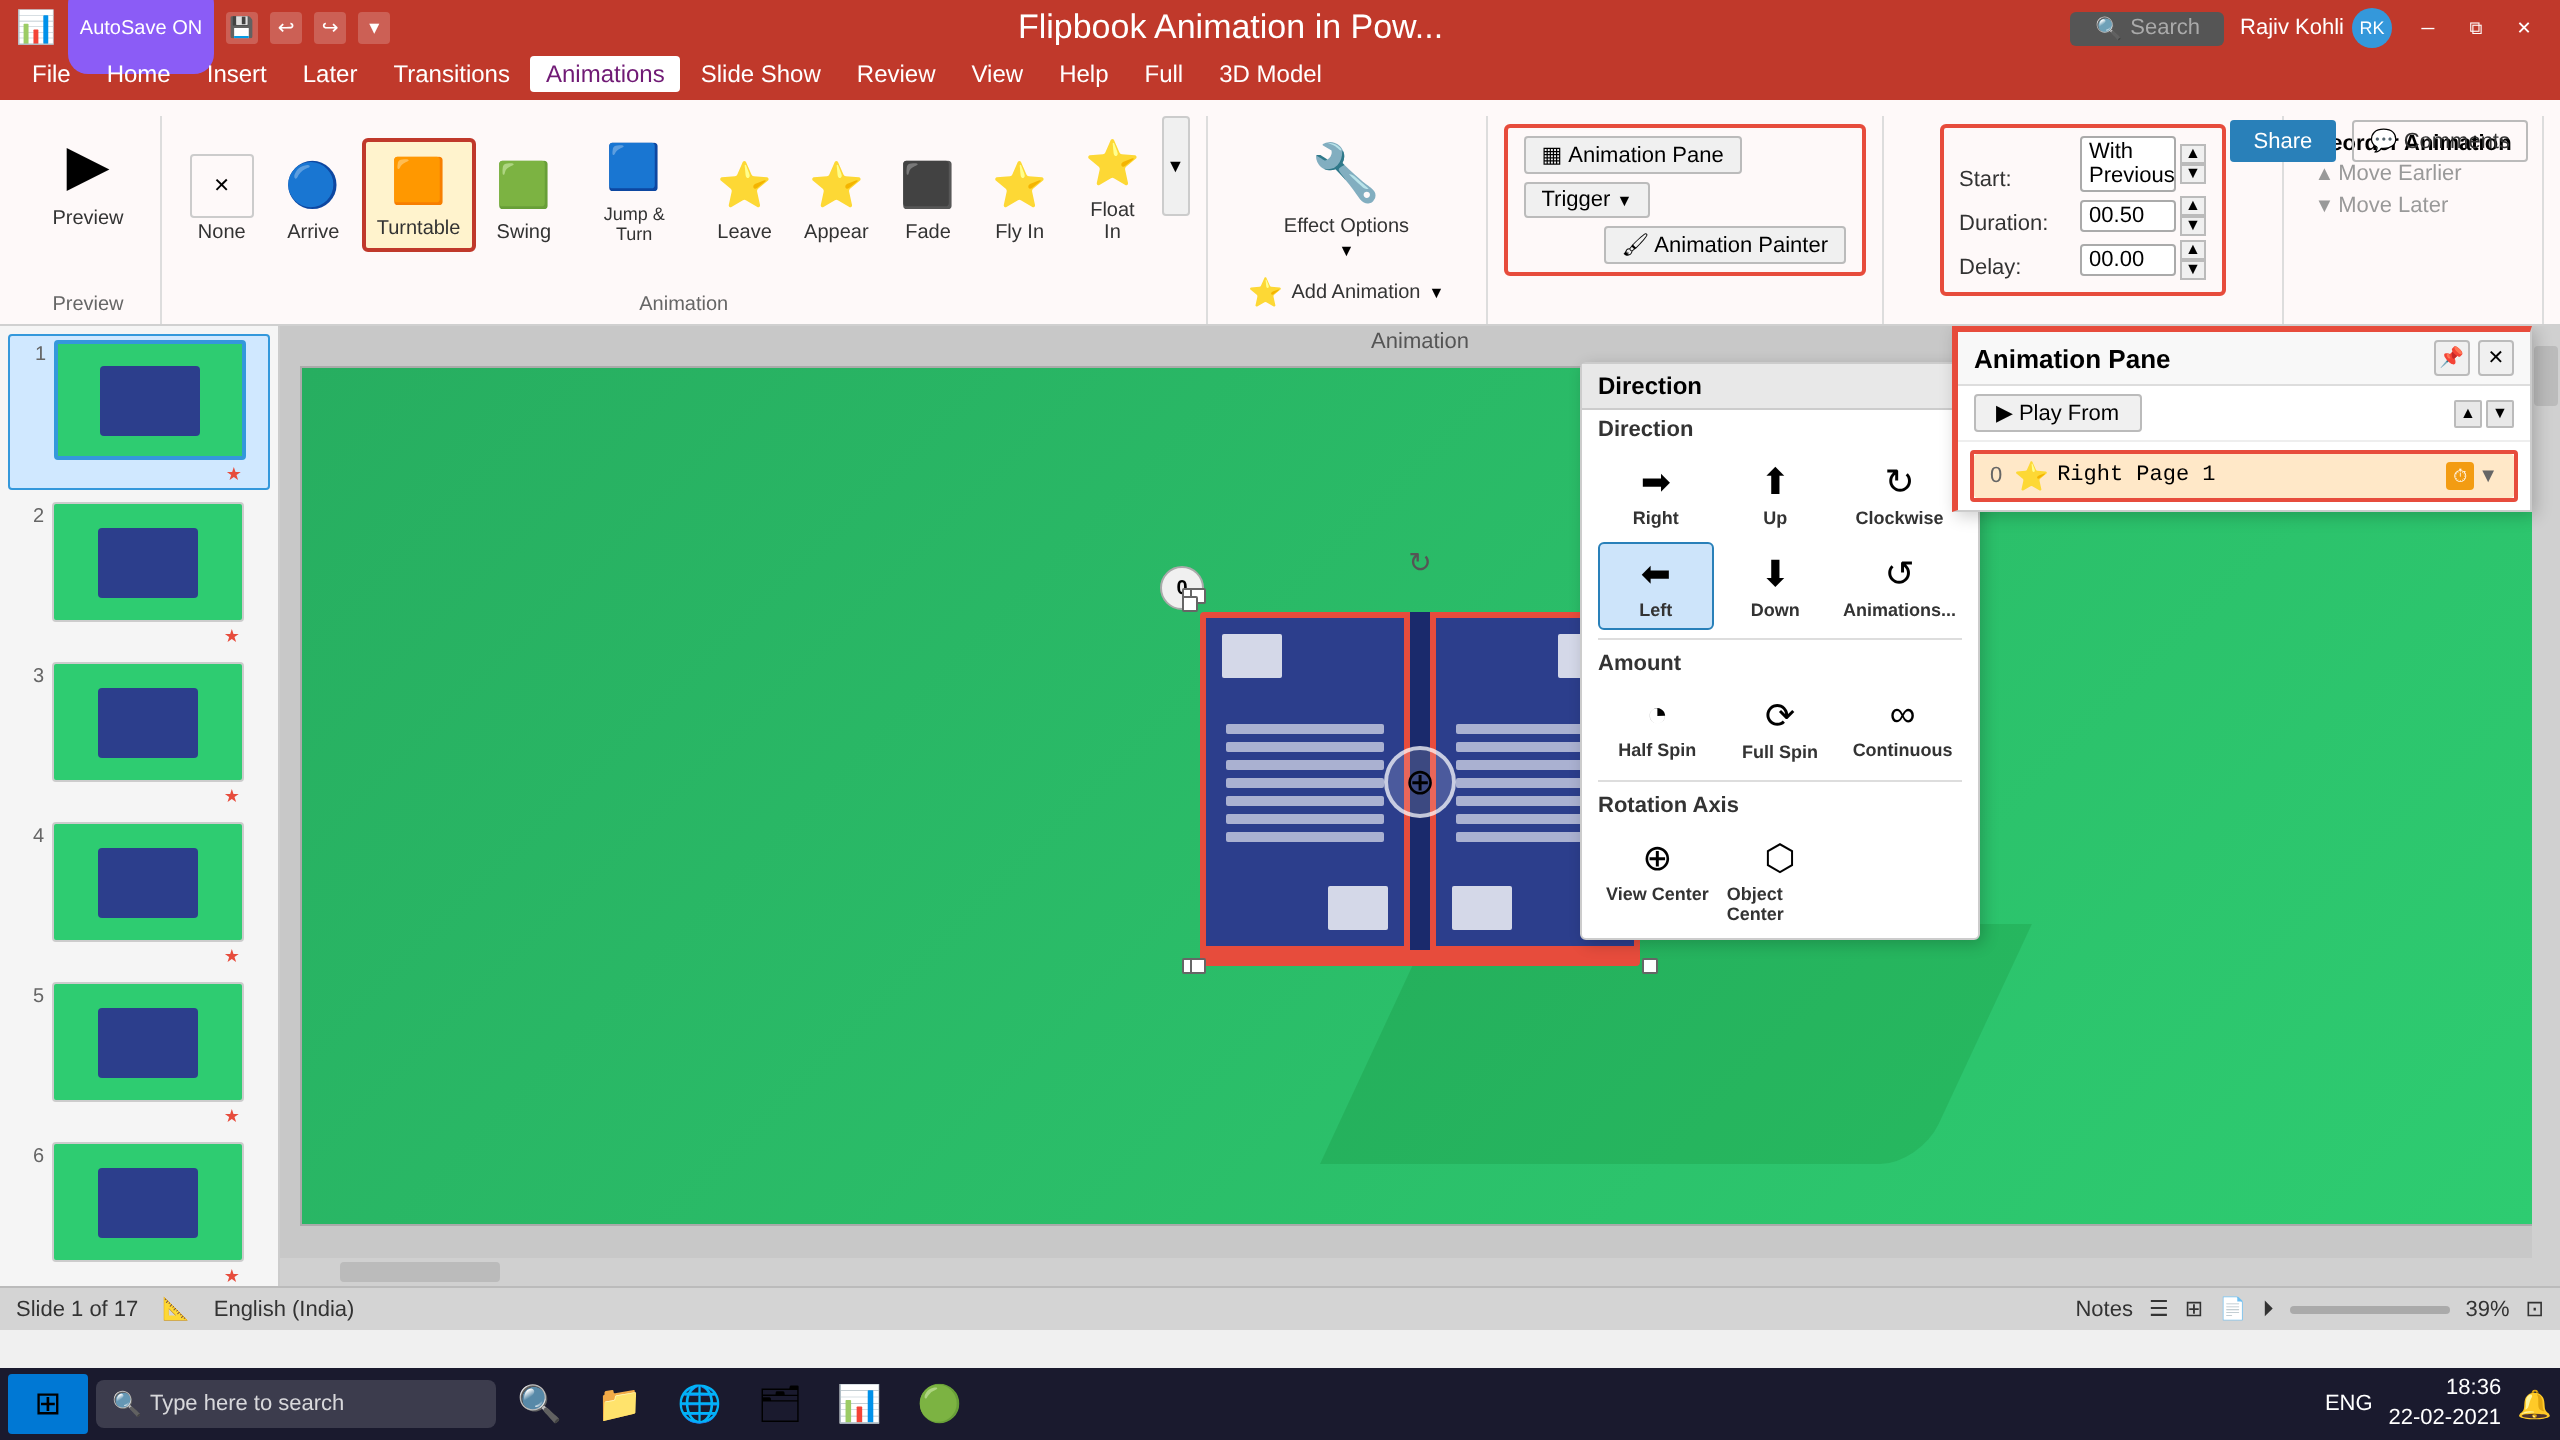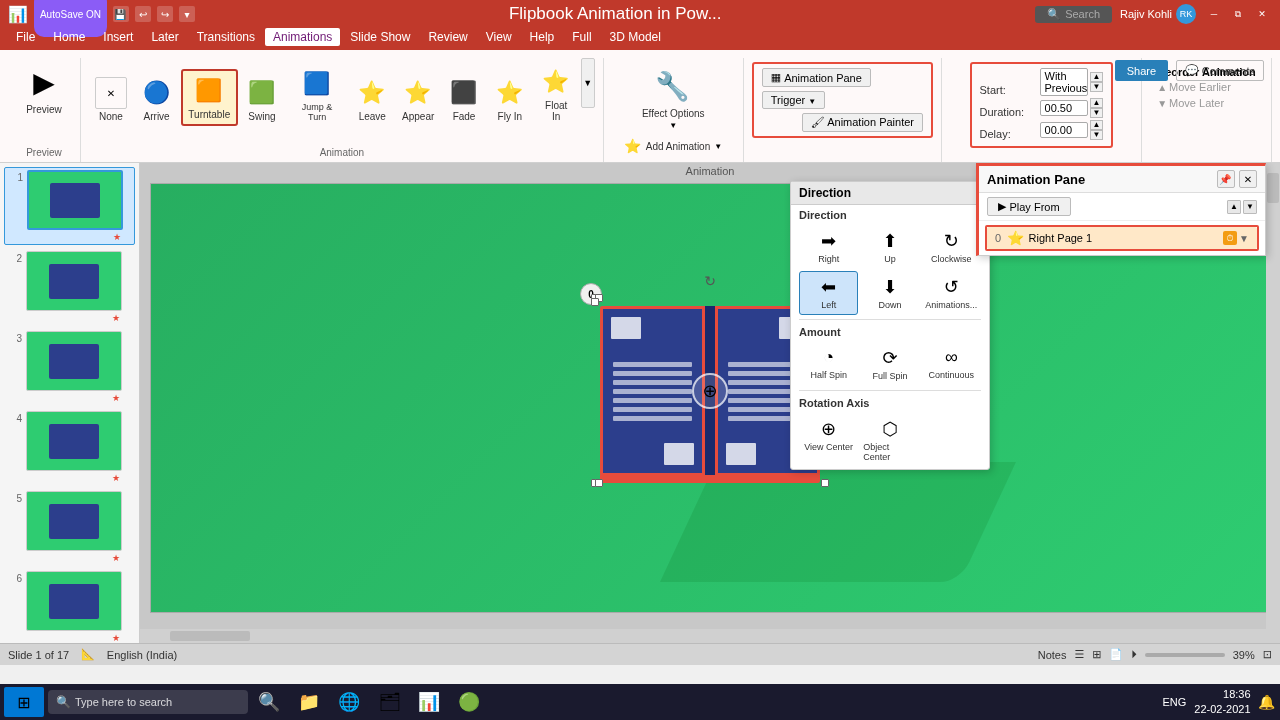--- a/index.html
+++ b/index.html
@@ -333,21 +333,21 @@
       flex-direction: column;
       align-items: center;
       padding: 4px 2px;
       border-radius: 3px;
       cursor: pointer;
       font-size: 10px;
       border: 1px solid transparent;
     }
     .dir-btn.selected { background: #d4e8fa; border-color: #2980b9; }
     .dir-icon { font-size: 18px; margin-bottom: 2px; }
-    .dir-label { font-size: 9px; color: #333; }
+    .dir-label { font-size: 9px; color: #333; font-weight: bold; }
     .dir-divider { height: 1px; background: #ddd; margin: 2px 8px; }
 
     
     .canvas-scrollbar-h {
       position: absolute;
       bottom: 0;
       left: 0;
       right: 0;
       height: 14px;
       background: #d0d0d0;
@@ -415,21 +415,21 @@
       align-items: center;
       padding: 3px 8px;
       background: #ffe8c8;
       border: 1px solid #f0a060;
       margin: 4px 6px;
       border-radius: 2px;
       cursor: pointer;
     }
     .ap-item-num { font-size: 11px; margin-right: 6px; color: #666; }
     .ap-item-icon { font-size: 14px; margin-right: 4px; color: #e67e22; }
-    .ap-item-label { font-size: 11px; font-weight: 500; flex: 1; }
+    .ap-item-label { font-size: 11px; font-weight: 500; flex: 1; font-family: Liberation Mono, monospace; }
     .ap-item-badge { width: 14px; height: 14px; background: #f39c12; border-radius: 2px; display: flex; align-items: center; justify-content: center; font-size: 9px; color: white; }
     .ap-item-arrow { font-size: 10px; color: #666; margin-left: 2px; cursor: pointer; }
 
     
     .status-bar {
       height: 22px;
       background: #d4d4d4;
       border-top: 1px solid #bbb;
       display: flex;
       align-items: center;

